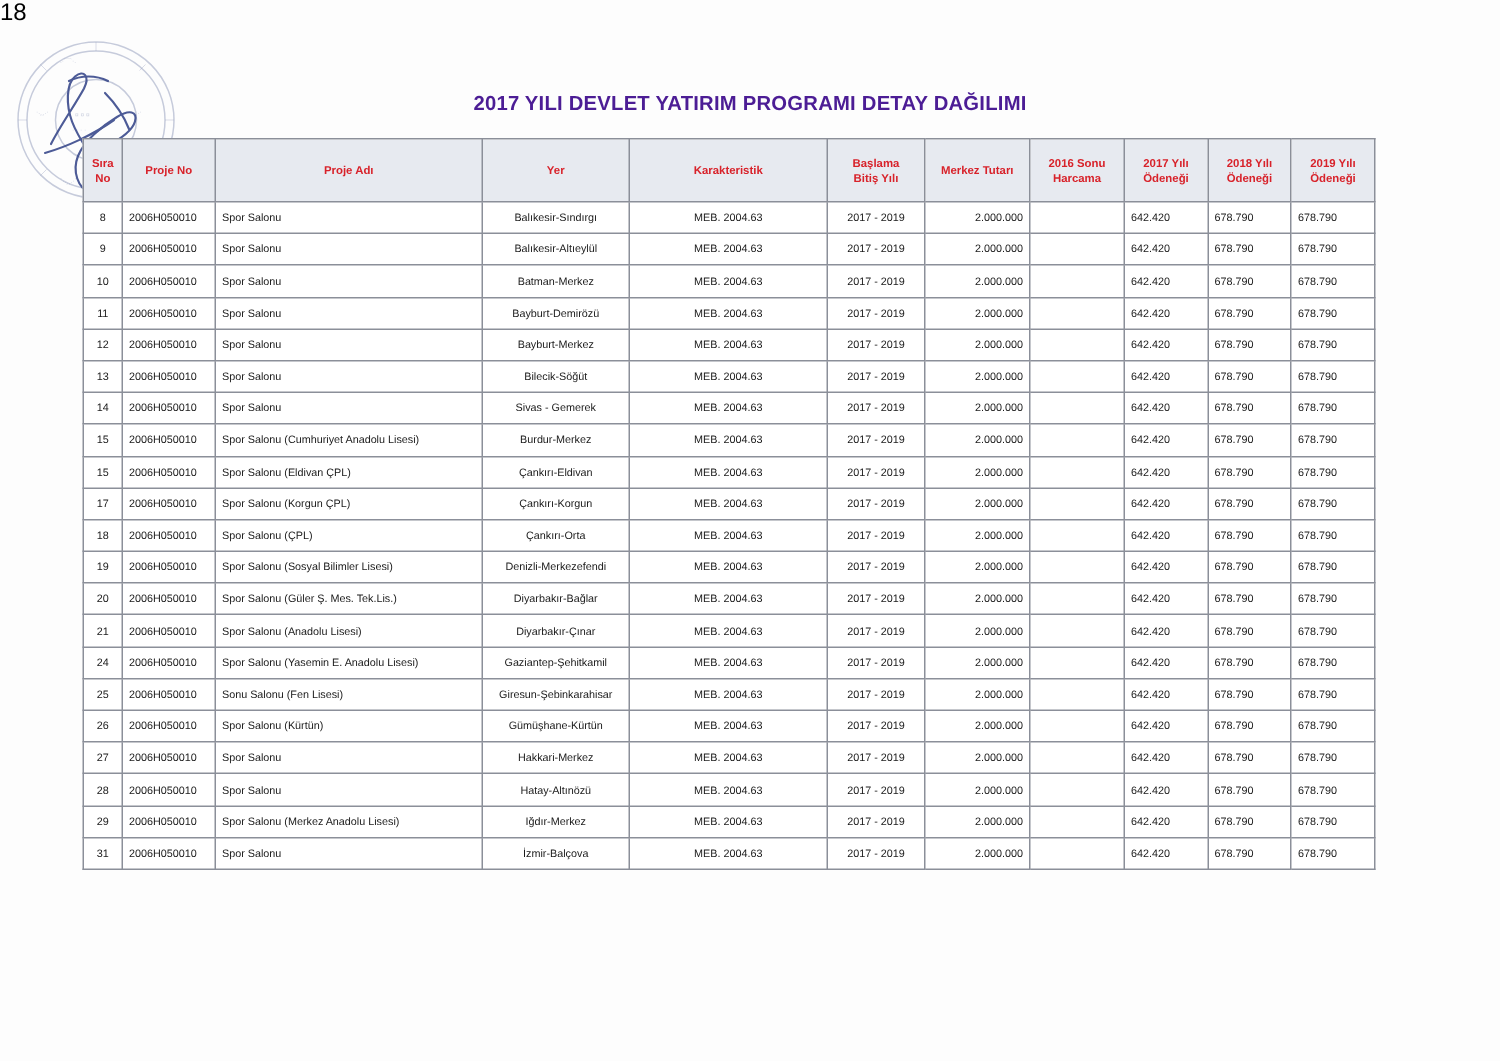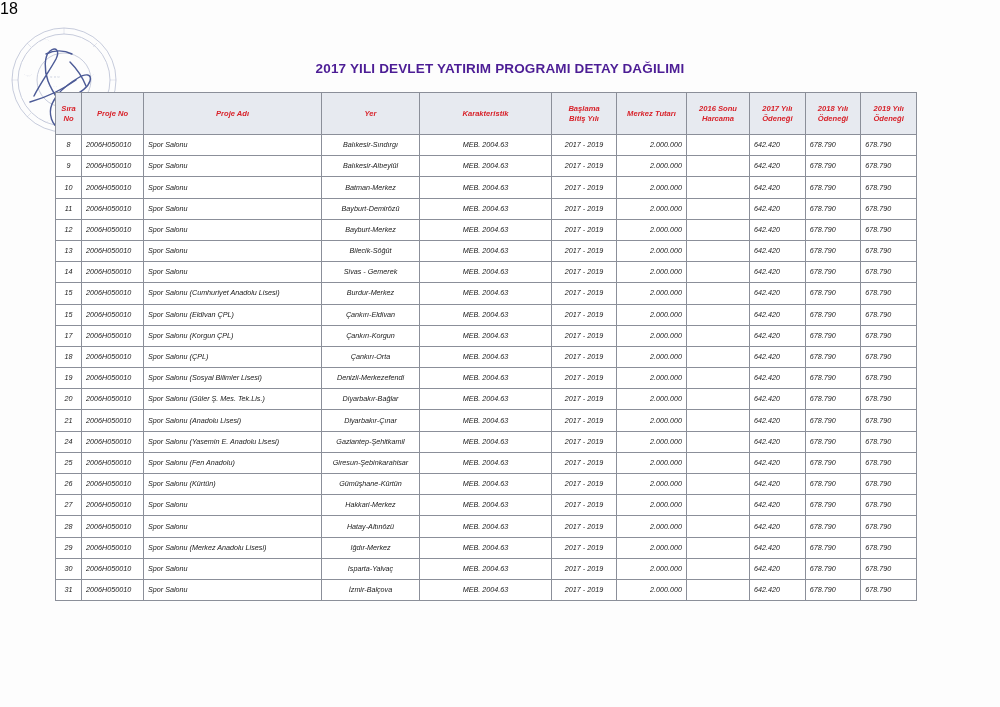--- a/index.html
+++ b/index.html
@@ -35,21 +35,20 @@
     letter-spacing: 0.15px;
     white-space: nowrap;
   }
 
   
   .table-wrap {
     position: absolute;
     top: 92px;
     left: 55px;
     width: 862px;
-    font-style: italic;
   }
 
   table.grid {
     border-collapse: collapse;
     width: 862px;
     table-layout: fixed;
     background: #ffffff;
   }
 
   table.grid th,
@@ -362,21 +361,21 @@
             <td class="c-yil">2017 - 2019</td>
             <td class="c-tutar">2.000.000</td>
             <td class="c-harc"></td>
             <td class="c-od17">642.420</td>
             <td class="c-od18">678.790</td>
             <td class="c-od19">678.790</td>
           </tr>
           <tr>
             <td class="c-sira">25</td>
             <td class="c-pno">2006H050010</td>
-            <td class="c-padi">Spor Salonu (Fen Anadolu)</td>
+            <td class="c-padi">Sonu Salonu (Fen Lisesi)</td>
             <td class="c-yer">Giresun-Şebinkarahisar</td>
             <td class="c-kar">MEB. 2004.63</td>
             <td class="c-yil">2017 - 2019</td>
             <td class="c-tutar">2.000.000</td>
             <td class="c-harc"></td>
             <td class="c-od17">642.420</td>
             <td class="c-od18">678.790</td>
             <td class="c-od19">678.790</td>
           </tr>
           <tr>
@@ -416,33 +415,20 @@
             <td class="c-harc"></td>
             <td class="c-od17">642.420</td>
             <td class="c-od18">678.790</td>
             <td class="c-od19">678.790</td>
           </tr>
           <tr>
             <td class="c-sira">29</td>
             <td class="c-pno">2006H050010</td>
             <td class="c-padi">Spor Salonu (Merkez Anadolu Lisesi)</td>
             <td class="c-yer">Iğdır-Merkez</td>
-            <td class="c-kar">MEB. 2004.63</td>
-            <td class="c-yil">2017 - 2019</td>
-            <td class="c-tutar">2.000.000</td>
-            <td class="c-harc"></td>
-            <td class="c-od17">642.420</td>
-            <td class="c-od18">678.790</td>
-            <td class="c-od19">678.790</td>
-          </tr>
-          <tr>
-            <td class="c-sira">30</td>
-            <td class="c-pno">2006H050010</td>
-            <td class="c-padi">Spor Salonu</td>
-            <td class="c-yer">Isparta-Yalvaç</td>
             <td class="c-kar">MEB. 2004.63</td>
             <td class="c-yil">2017 - 2019</td>
             <td class="c-tutar">2.000.000</td>
             <td class="c-harc"></td>
             <td class="c-od17">642.420</td>
             <td class="c-od18">678.790</td>
             <td class="c-od19">678.790</td>
           </tr>
           <tr>
             <td class="c-sira">31</td>

